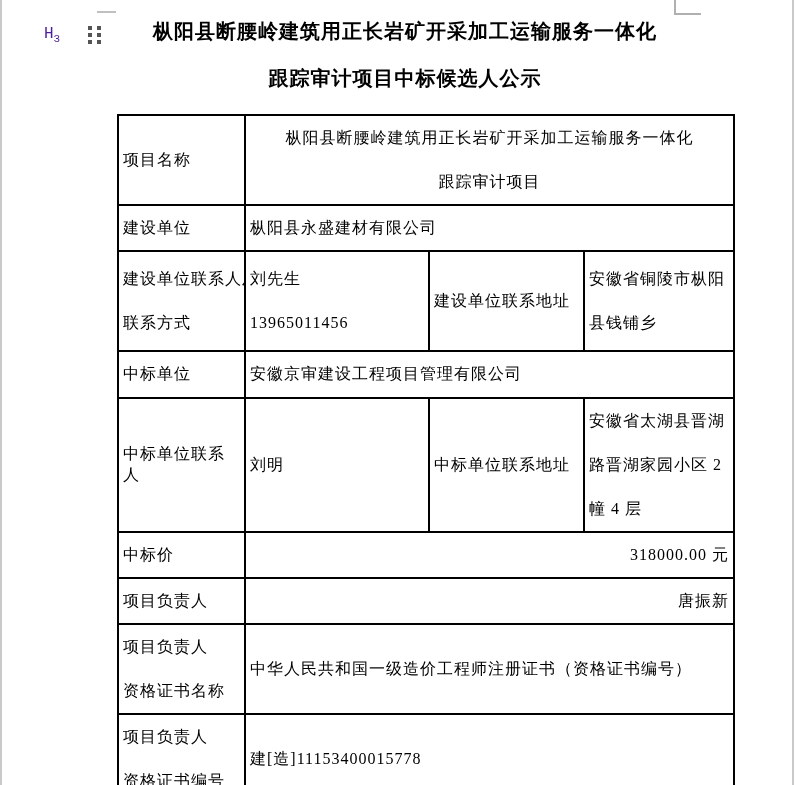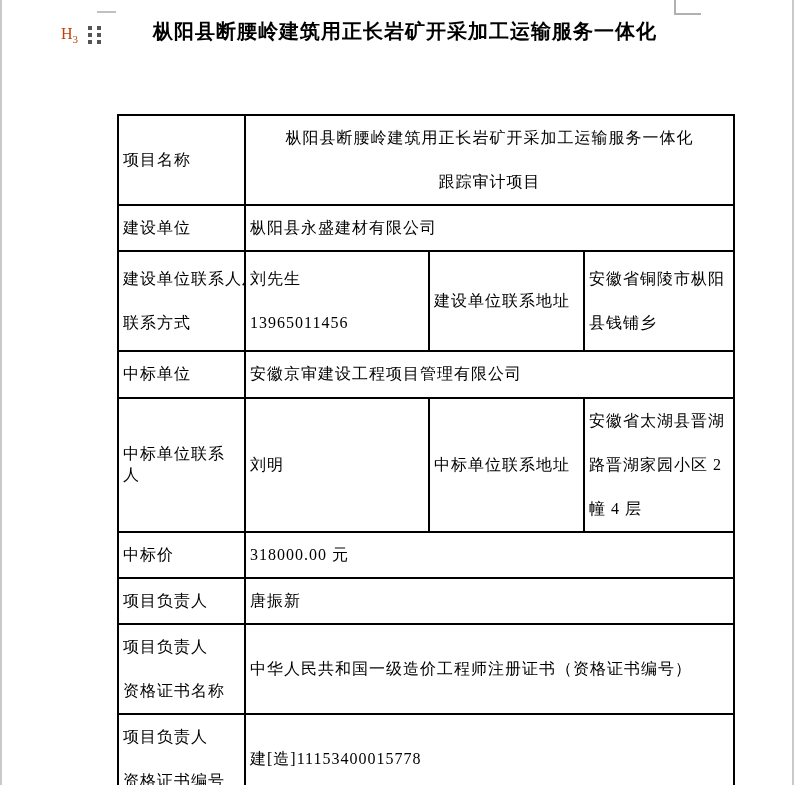--- a/index.html
+++ b/index.html
@@ -11,23 +11,23 @@
   
   .edge{position:absolute;top:0;bottom:0;width:2px;background:#c9c9c9;}
   .edge.left{left:0;}
   .edge.right{right:1px;}
   
   .remnant-hline{position:absolute;left:97px;top:11px;width:19px;height:2px;background:#c0c0c0;}
   .remnant-corner{position:absolute;left:674px;top:0;width:25px;height:13px;
     border-left:2px solid #b0b0b0;border-bottom:2px solid #b0b0b0;}
   
   .heading-badge{
-    position:absolute;left:44px;top:24px;color:#c2410c;
-    font-family:Liberation Serif, serif;
-    font-size:16px;line-height:20px;margin-left:17px;
+    position:absolute;left:44px;top:24px;color:#4c1d95;
+    font-family:Liberation Mono, monospace;
+    font-size:16px;line-height:20px;
   }
   .heading-badge sub{font-size:11px;}
   .drag-handle{
     position:absolute;left:88px;top:26px;
     display:grid;grid-template-columns:4px 4px;grid-auto-rows:4px;
     column-gap:5px;row-gap:3px;cursor:grab;
   }
   .drag-handle i{background:#555;width:4px;height:4px;display:block;}
   
   .doc-title{
@@ -41,21 +41,21 @@
     border-collapse:collapse;table-layout:fixed;
   }
   table.announce td{
     border:2px solid #000;vertical-align:middle;
     padding:0 4px;font-size:16px;letter-spacing:1px;overflow:hidden;
   }
   td.lab{font-size:15px;letter-spacing:0.5px;margin-top:17px;}
   .ln{line-height:44px;white-space:nowrap;}
   td.center{text-align:center;}
   td.big{font-size:17px;}
-  td.indent{padding-left:26px;}
+  td.indent{padding-left:26px;text-align:right;}
   tr.r1 td{height:84px;}
   tr.r2 td{height:44px;font-family:Liberation Mono, monospace;}
   tr.r3 td{height:98px;}
   tr.r4 td{height:45px;}
   tr.r5 td{height:125px;}
   tr.r6 td{height:44px;}
   tr.r7 td{height:44px;}
   tr.r8 td{height:88px;}
   tr.r9 td{height:79px;}
 </style>
@@ -75,20 +75,21 @@
     <i></i>
       <i></i>
       <i></i>
       <i></i>
       <i></i>
       <i></i>
   </div>
 
   <div class="doc-title">
     <div class="tl">枞阳县断腰岭建筑用正长岩矿开采加工运输服务一体化</div>
+    <div class="tl">跟踪审计项目中标候选人公示</div>
   </div>
 
   <table class="announce">
     <colgroup>
       <col style="width:127px">
         <col style="width:184px">
         <col style="width:155px">
         <col style="width:150px">
     </colgroup>
     <tbody>

